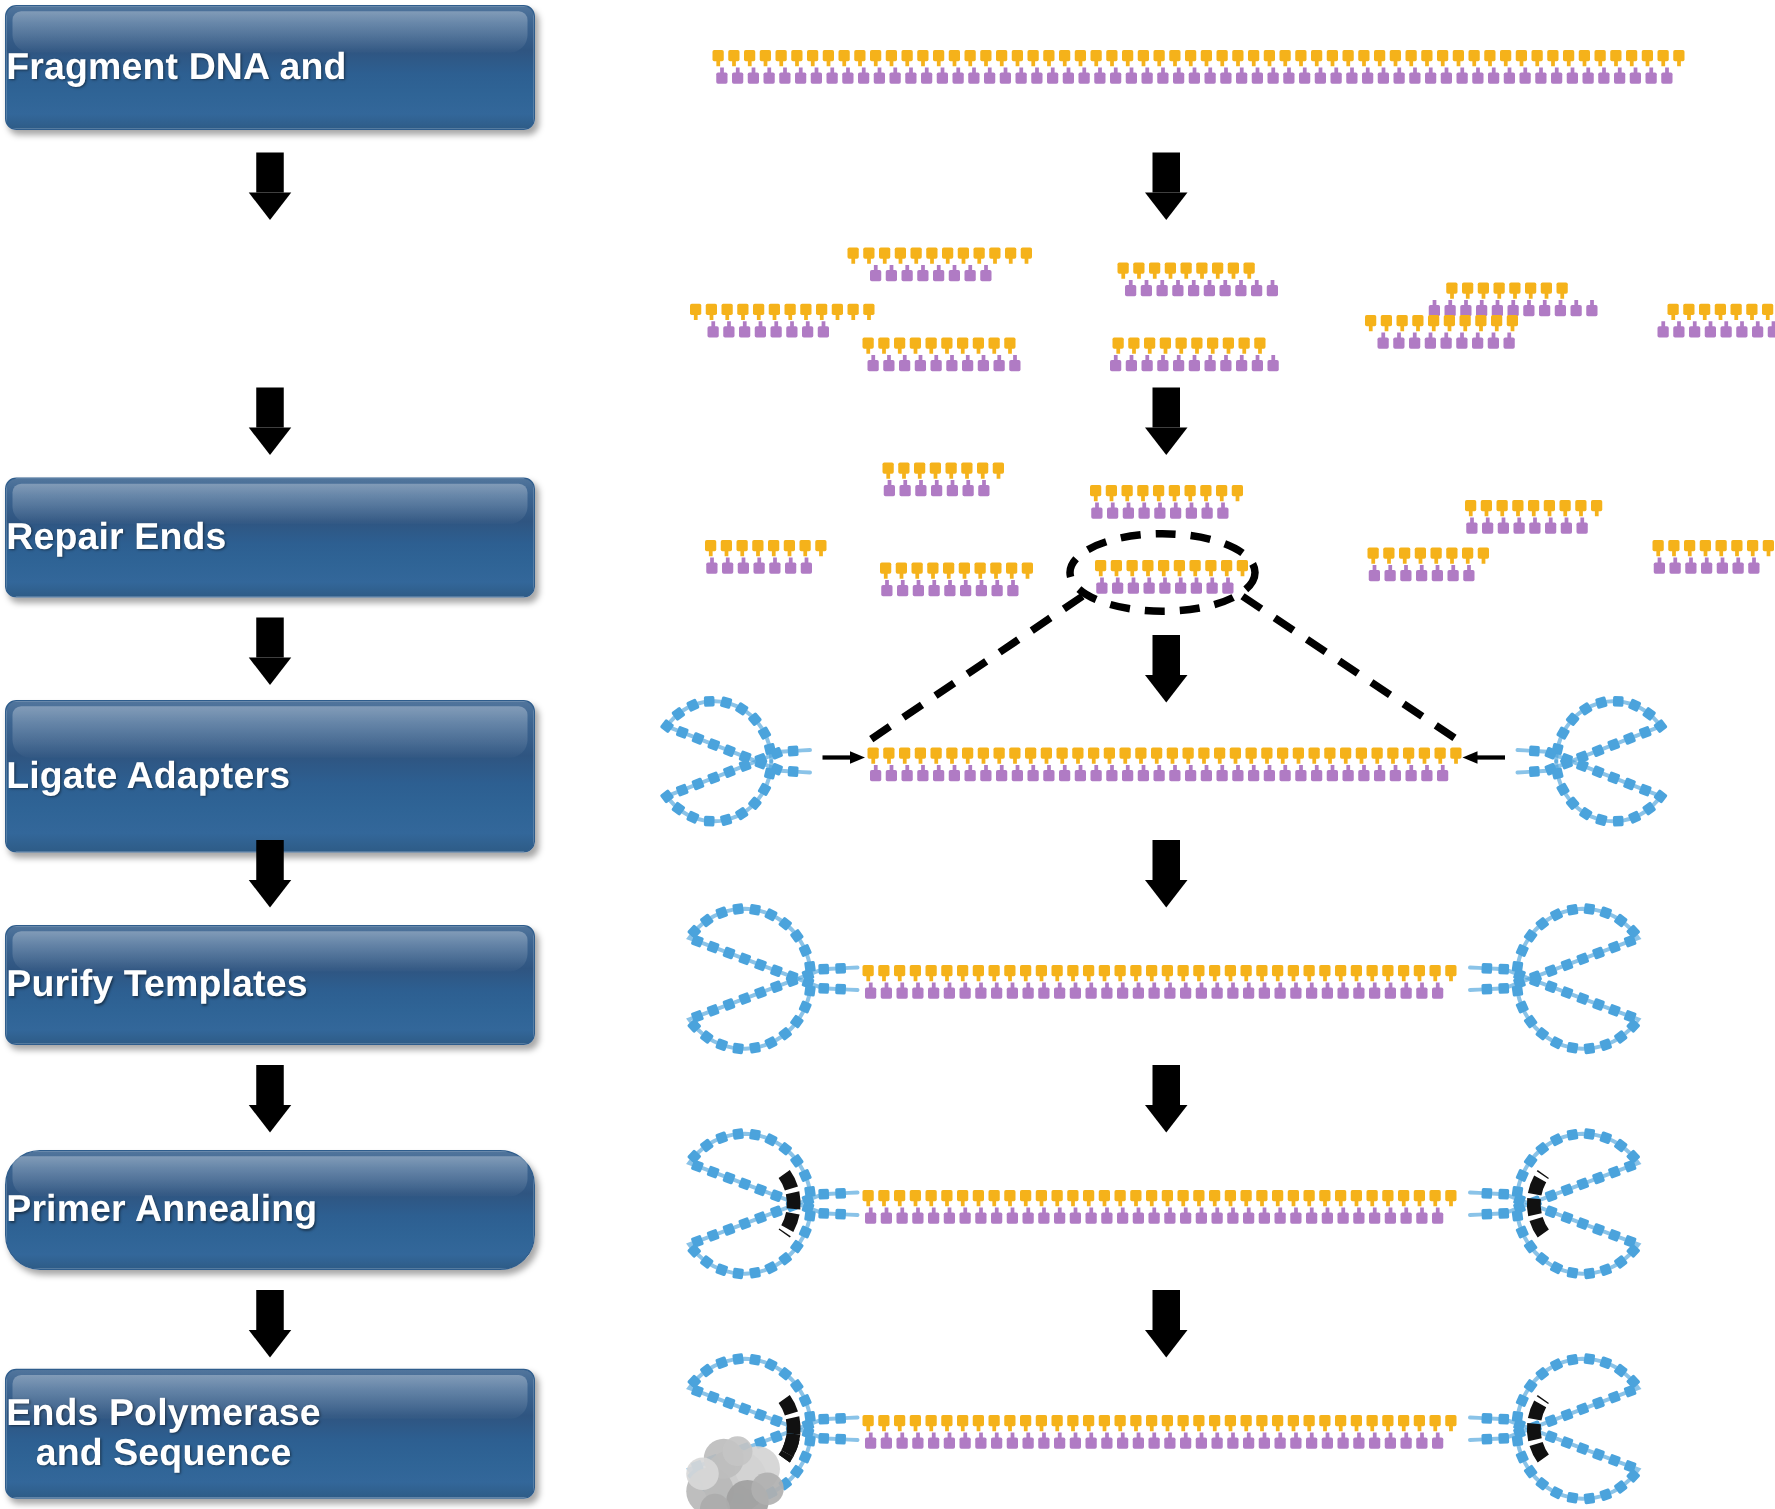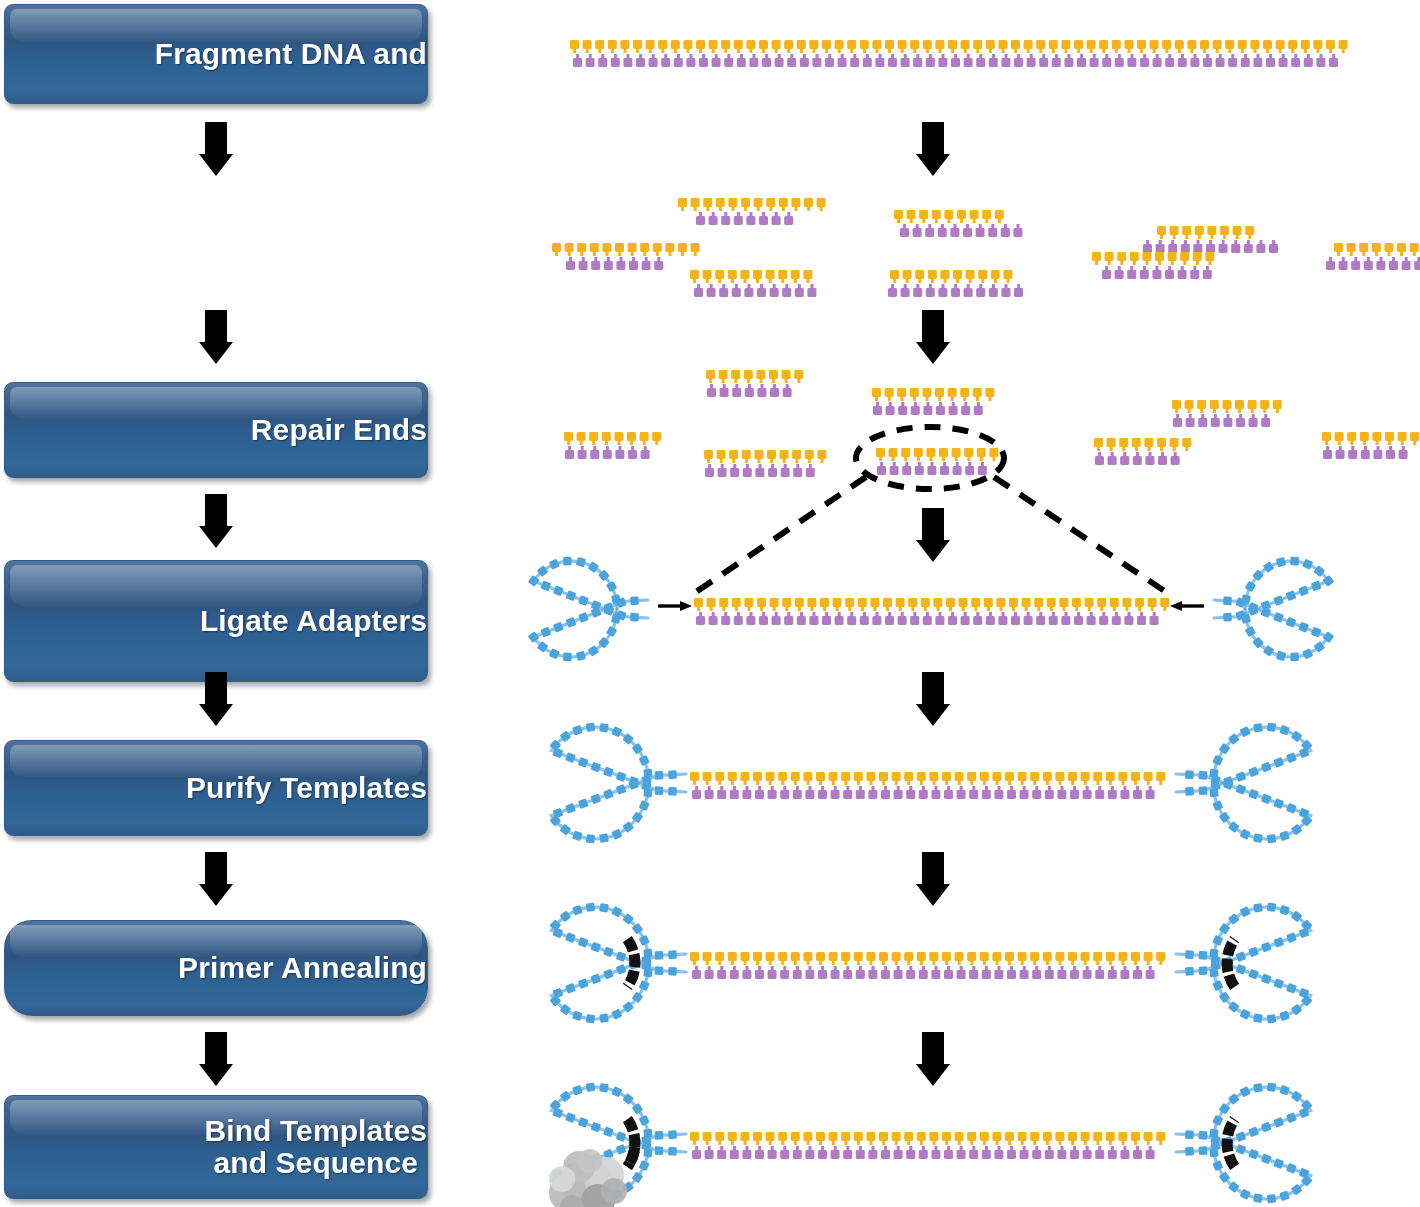--- a/index.html
+++ b/index.html
@@ -7,21 +7,21 @@
        font-family:"Liberation Sans",sans-serif;}
   .stage{position:absolute;left:0;top:0;width:1420px;height:1207px;}
 
   
   .flowbox{position:absolute;left:4px;width:424px;border-radius:9px;
            box-sizing:border-box;border:1px solid #2f5d8c;
            background:linear-gradient(to bottom,
              #51759c 0%, #3d6591 14%, #2f5581 36%, #2d5f91 55%,
              #2f6496 72%, #33679a 88%, #2e5c87 100%);
            box-shadow:3px 4px 5px rgba(0,0,0,.35);
-           display:flex;align-items:center;justify-content:flex-end;}
+           display:flex;align-items:center;justify-content:flex-start;}
   .flowbox::before{content:"";position:absolute;left:5px;right:5px;top:4px;height:34%;
            border-radius:7px 7px 14px 14px;
            background:linear-gradient(to bottom,rgba(255,255,255,.30),rgba(255,255,255,.02));
            pointer-events:none;}
   .flowbox span{position:relative;color:#fff;font-weight:bold;font-size:30px;
            line-height:1.08;text-align:center;letter-spacing:.1px;
            text-shadow:1px 1px 2px rgba(0,0,0,.45);}
 
   
   .darrow{position:absolute;}
@@ -57,21 +57,21 @@
   <div class="flowbox" style="top:740px;height:96px;">
     <span>Purify Templates</span>
   </div>
 
   <div class="flowbox" style="top:920px;height:96px;border-radius:28px;">
     <span>Primer Annealing</span>
   </div>
 
   <div class="flowbox" style="top:1095px;height:104px;">
     <span>
-      <span>Bind Templates</span><br>
+      <span>Ends Polymerase</span><br>
       <span>and Sequence</span>
     </span>
   </div>
 
   <div class="darrow" style="left:216px;top:122px;width:0;height:54px;">
     <div class="shaft" style="width:22px;height:32px;"></div>
     <div class="head" style="top:32px;border-top-width:22px;"></div>
   </div>
   <div class="darrow" style="left:216px;top:310px;width:0;height:54px;">
     <div class="shaft" style="width:22px;height:32px;"></div>

